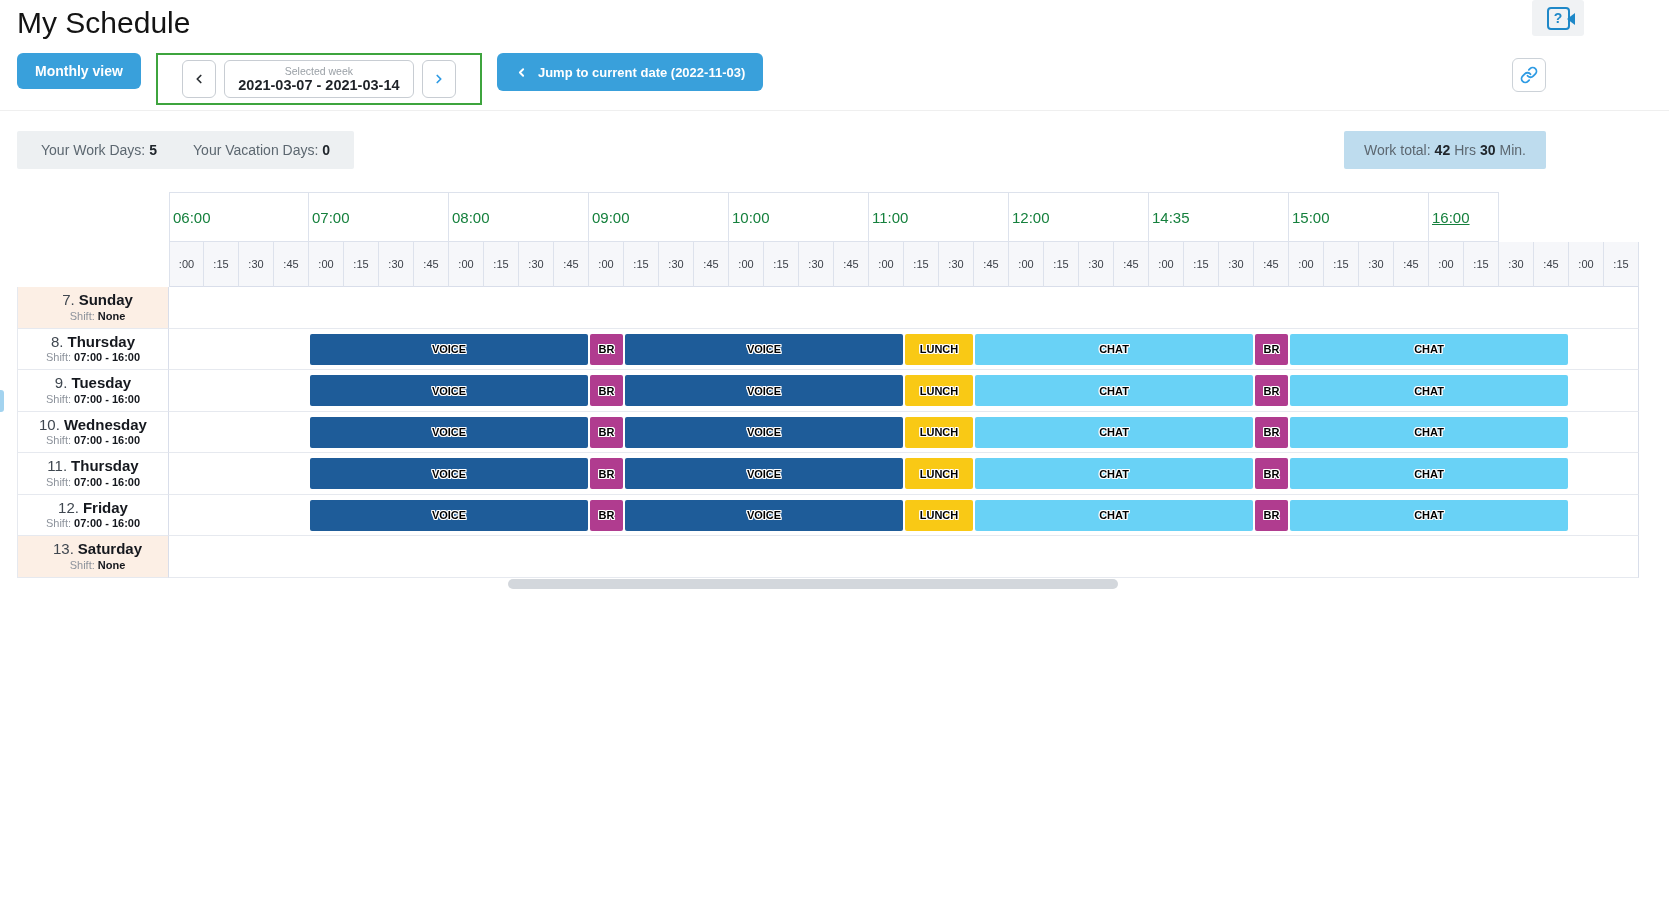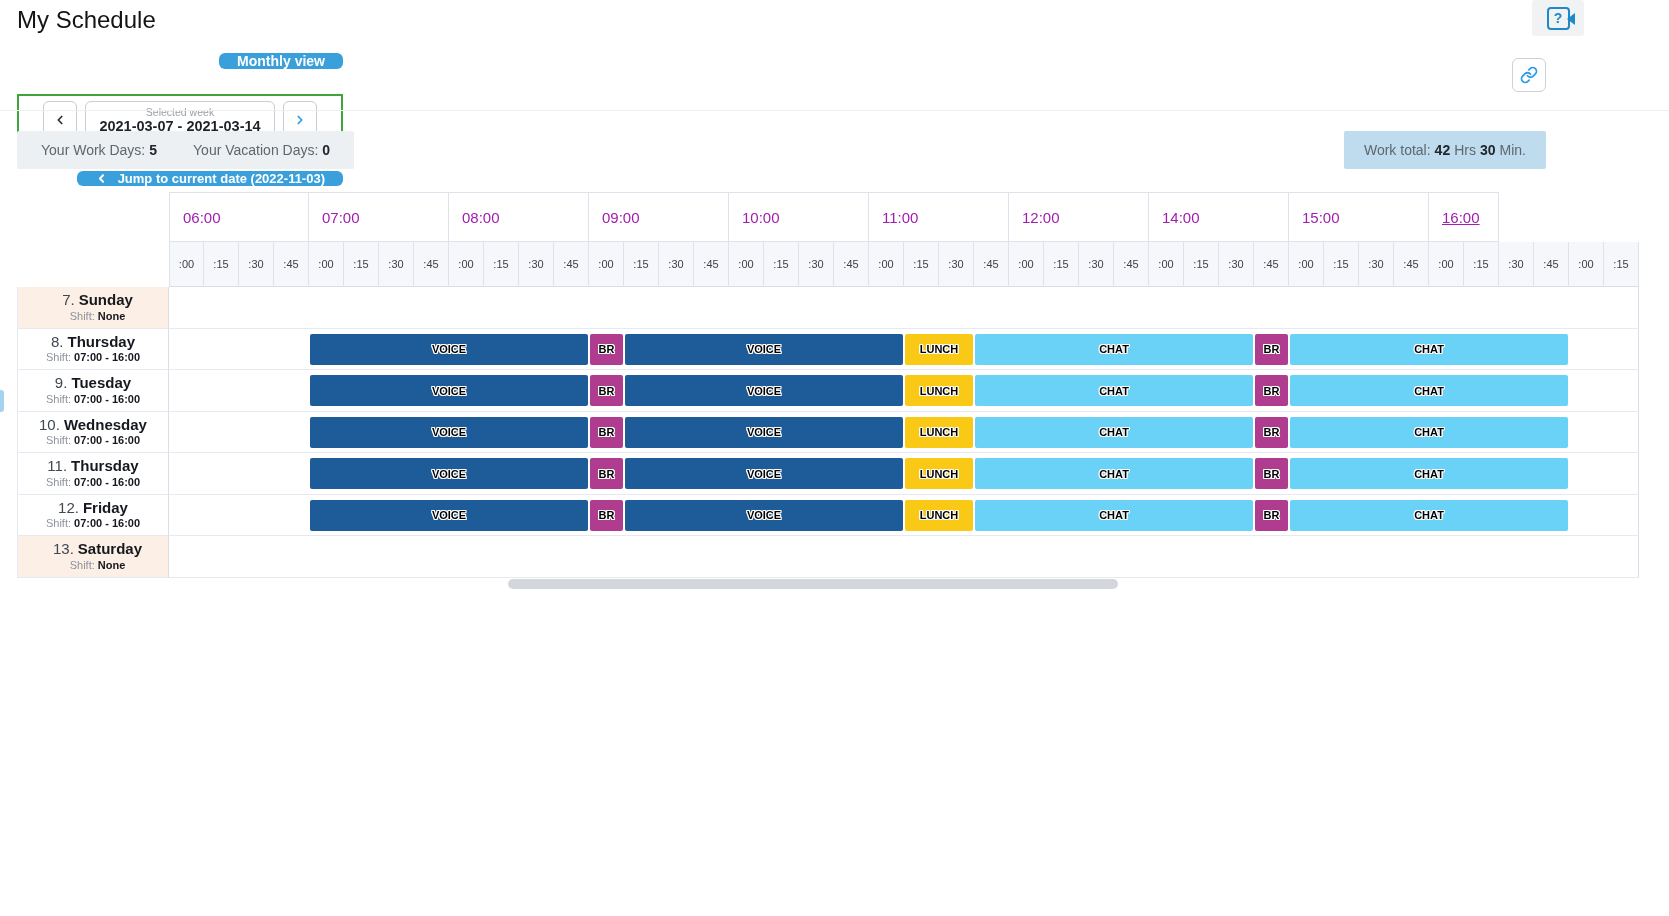--- a/index.html
+++ b/index.html
@@ -1,30 +1,30 @@
 <!DOCTYPE html>
 <html><head>
 <meta charset="utf-8">
 <style>
   * { margin:0; padding:0; box-sizing:border-box; }
   html,body { width:1669px; height:916px; background:#fff; overflow:hidden;
               font-family:"Liberation Sans", sans-serif; position:relative; }
 
-  .page-title { position:absolute; left:17px; top:6px; font-size:24px; font-weight:400; color:#141414; }
+  .page-title { position:absolute; left:17px; top:6px; font-size:30px; font-weight:400; color:#141414; }
 
   
   .help-wrap { position:absolute; top:0; right:85px; width:52px; height:36px; background:#f0f2f4;
                border-radius:3px; display:flex; align-items:center; justify-content:center; cursor:pointer; }
   .help-box { position:relative; width:23px; height:23px; border:2px solid #1e88c8; border-radius:4px;
               color:#1e88c8; font-weight:bold; font-size:14px; display:flex; align-items:center; justify-content:center; }
   .help-box .notch { position:absolute; right:-7px; top:4px; width:0; height:0;
               border-top:6px solid transparent; border-bottom:6px solid transparent; border-right:8px solid #1e88c8; }
 
   
-  .toolbar { position:absolute; left:17px; top:53px; display:flex; align-items:flex-end; gap:25px; height:48px;flex-direction:column; }
+  .toolbar { position:absolute; left:17px; top:53px; display:flex; align-items:flex-start; gap:15px; height:48px; }
   .btn-blue { background:#39A0DB; color:#fff; font-weight:bold; font-size:14px; border:none; border-radius:6px;
               height:36px; padding:0 18px; display:flex; align-items:center; gap:10px; cursor:pointer; }
   .btn-blue.jump { height:38px; font-size:13px; }
   .week-group { display:flex; align-items:center; gap:8px; border:2px solid #3EA43E; padding:5px 24px; background:#fff; }
   .nav-btn { width:34px; height:38px; background:#fff; border:1px solid #c8cdd3; border-radius:6px;
              display:flex; align-items:center; justify-content:center; cursor:pointer; }
   .week-box { width:190px; height:38px; background:#fff; border:1px solid #c8cdd3; border-radius:6px;
               display:flex; flex-direction:column; align-items:center; justify-content:center; line-height:1.15; }
   .week-box .cap { font-size:10.5px; color:#9aa0a6; }
   .week-box .val { font-size:14.5px; font-weight:bold; color:#1f2328; }
@@ -39,22 +39,22 @@
   .stats-right { position:absolute; right:123px; top:131px; height:38px; background:#BEDCEE; border-radius:2px;
                  display:flex; align-items:center; padding:0 20px; font-size:14px; color:#5c6770; }
   .stats-left b, .stats-right b { color:#20262c; margin-left:4px; }
   .stats-right b { margin:0 4px; }
 
   
   .schedule { position:absolute; left:17px; top:192px; width:1622px; }
   .g-row { display:flex; }
   .corner { width:152px; flex:0 0 152px; }
   .hour-cell { height:50px; background:#fff; border-top:1px solid #dde2ec; border-right:1px solid #dde2ec;
-               border-bottom:1px solid #dde2ec; display:flex; align-items:center; padding-left:13px;
-               font-size:15px; font-weight:500; color:#a21caf; }
+               border-bottom:1px solid #dde2ec; display:flex; align-items:center; padding-left:3px;
+               font-size:15px; font-weight:500; color:#15803d; }
   .hour-cell.first, .min-cell.first { border-left:1px solid #dde2ec; }
   .min-cell { width:35px; flex:0 0 35px; height:45px; background:#f6f7fa; border-right:1px solid #dde2ec;
               border-bottom:1px solid #d9deea; display:flex; align-items:center; justify-content:center;
               font-size:11px; color:#3c4048; }
   .day-row { display:flex; height:41.5px; }
   .day-cell { width:152px; flex:0 0 152px; border-left:1px solid #e6e9ef; border-right:1px solid #d9deea;
               border-bottom:1px solid #e6e9ef; background:#fff; display:flex; flex-direction:column;
               align-items:center; justify-content:center; line-height:1.25; }
   .day-row.weekend .day-cell { background:#FCEFE5;padding-left:9px; }
   .day-cell .l1 { font-size:15px; color:#3f4750; }
@@ -148,21 +148,21 @@
 <div class="schedule">
   <div class="g-row" id="hoursRow">
       <div class="corner"></div>
       <div class="hour-cell first" style="flex: 0 0 140px;">06:00</div>
       <div class="hour-cell" style="flex: 0 0 140px;">07:00</div>
       <div class="hour-cell" style="flex: 0 0 140px;">08:00</div>
       <div class="hour-cell" style="flex: 0 0 140px;">09:00</div>
       <div class="hour-cell" style="flex: 0 0 140px;">10:00</div>
       <div class="hour-cell" style="flex: 0 0 140px;">11:00</div>
       <div class="hour-cell" style="flex: 0 0 140px;">12:00</div>
-      <div class="hour-cell" style="flex: 0 0 140px;">14:00</div>
+      <div class="hour-cell" style="flex: 0 0 140px;">14:35</div>
       <div class="hour-cell" style="flex: 0 0 140px;">15:00</div>
       <div class="hour-cell" style="flex: 0 0 70px; text-decoration: underline;">16:00</div>
     </div>
   <div class="g-row" id="minsRow">
       <div class="corner"></div>
       <div class="min-cell first">:00</div>
       <div class="min-cell">:15</div>
       <div class="min-cell">:30</div>
       <div class="min-cell">:45</div>
       <div class="min-cell">:00</div>

